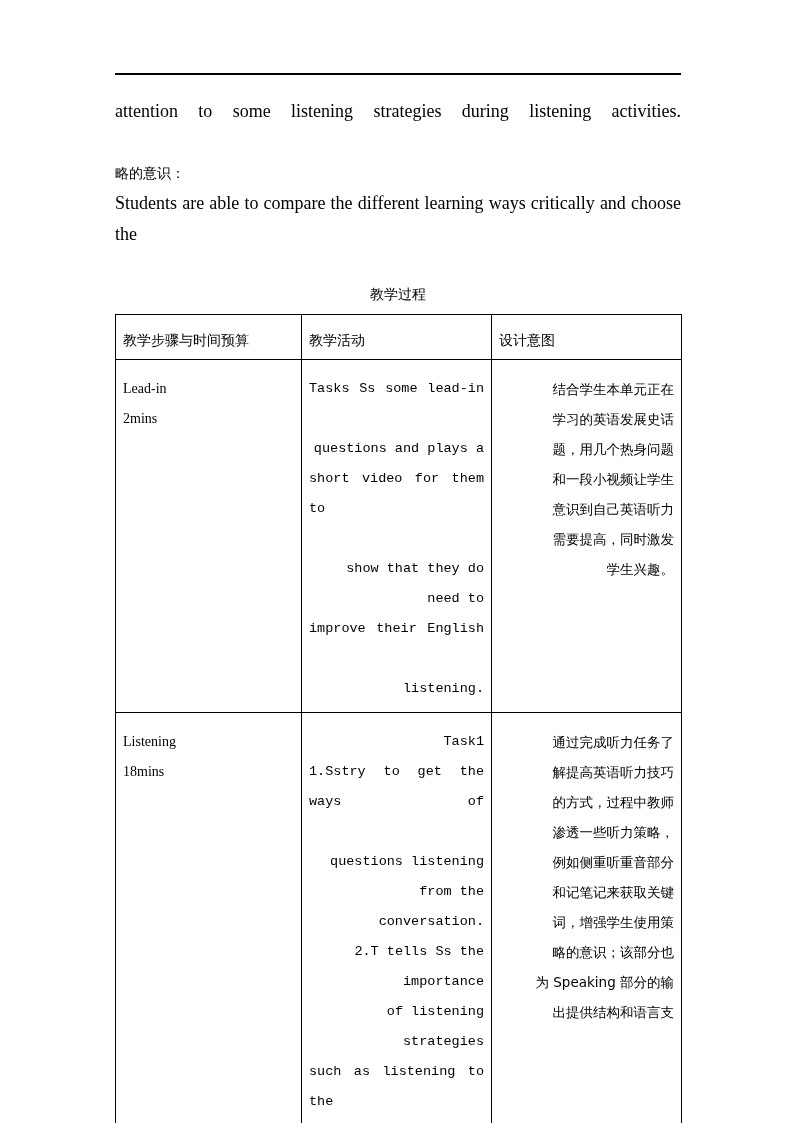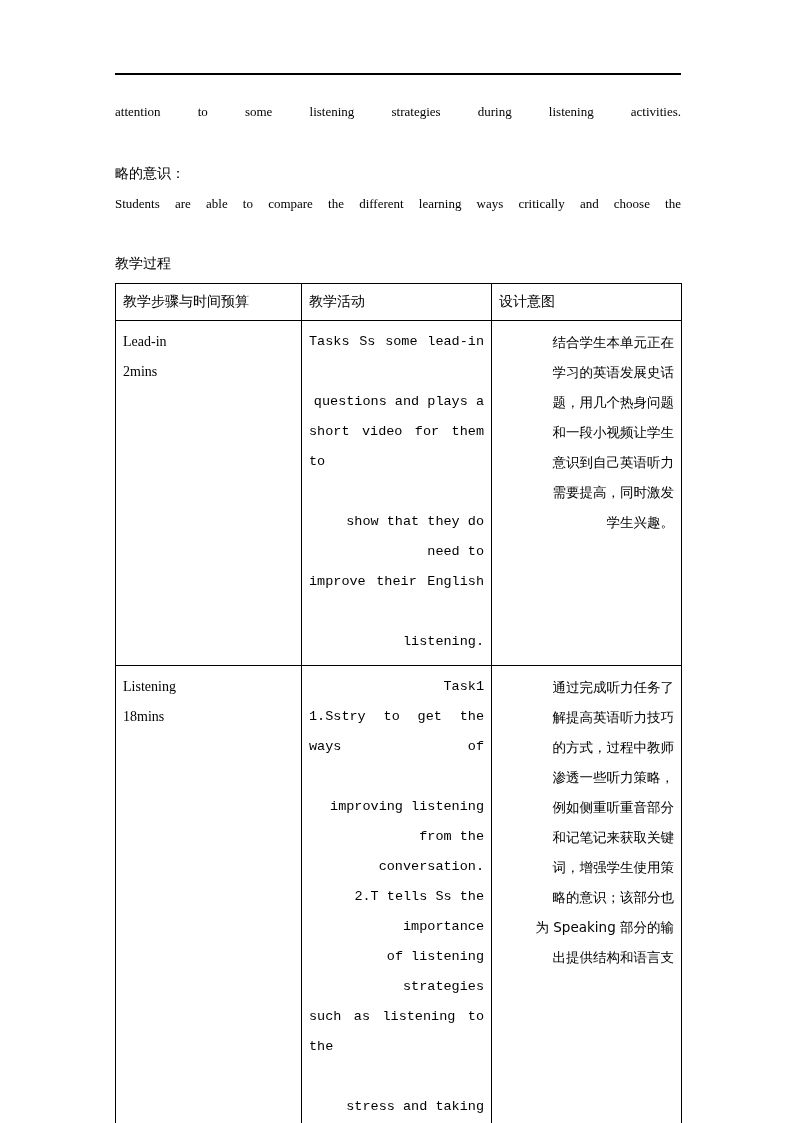--- a/index.html
+++ b/index.html
@@ -34,21 +34,21 @@
 
   .content {
     position: absolute;
     left: 115px;
     top: 96px;
     width: 566px;
   }
 
   
   .para {
-    font-size: 13px;
+    font-size: 18px;
     line-height: 31px;
     margin: 0;
     text-align: justify;
     text-justify: inter-word;
   }
   .para.cn {
     font-family: "DejaVu Sans", "Liberation Sans", sans-serif;
     font-size: 14px;
     line-height: 30px;
     text-align: left;
@@ -56,33 +56,34 @@
   .para.justify-full {
     text-align: justify;
   }
   .para.justify-full::after {
     content: "";
     display: inline-block;
     width: 100%;
   }
   .para.tight {
     line-height: 27px;
+    text-align: center;
   }
 
   
   table.lesson-table {
     border-collapse: collapse;
     width: 566px;
     margin-top: 6px;
     table-layout: fixed;
   }
   table.lesson-table td {
     border: 1px solid #000000;
     vertical-align: top;
-    padding: 6px 7px 8px 7px;
+    padding: 14px 7px 8px 7px;
   }
   col.c1 { width: 186px; }
   col.c2 { width: 190px; }
   col.c3 { width: 190px; }
 
   .cell-cn {
     font-family: "DejaVu Sans", "Liberation Sans", sans-serif;
     font-size: 13.5px;
     line-height: 30px;
   }
@@ -174,21 +175,21 @@
 
 
         <tr>
           <td class="step-cell">
             <p>Listening</p>
             <p>18mins</p>
           </td>
           <td class="cell-en">
             <p class="cell-line">Task1</p>
             <p class="cell-line j">1.Sstry to get the ways of</p>
-            <p class="cell-line">improving listening</p>
+            <p class="cell-line">questions listening</p>
             <p class="cell-line">from the conversation.</p>
             <p class="cell-line">2.T tells Ss the importance</p>
             <p class="cell-line">of listening strategies</p>
             <p class="cell-line j">such as listening to the</p>
             <p class="cell-line">stress and taking notes,</p>
 
           </td>
           <td class="cell-cn">
             <p class="cell-line">通过完成听力任务了</p>
             <p class="cell-line">解提高英语听力技巧</p>

